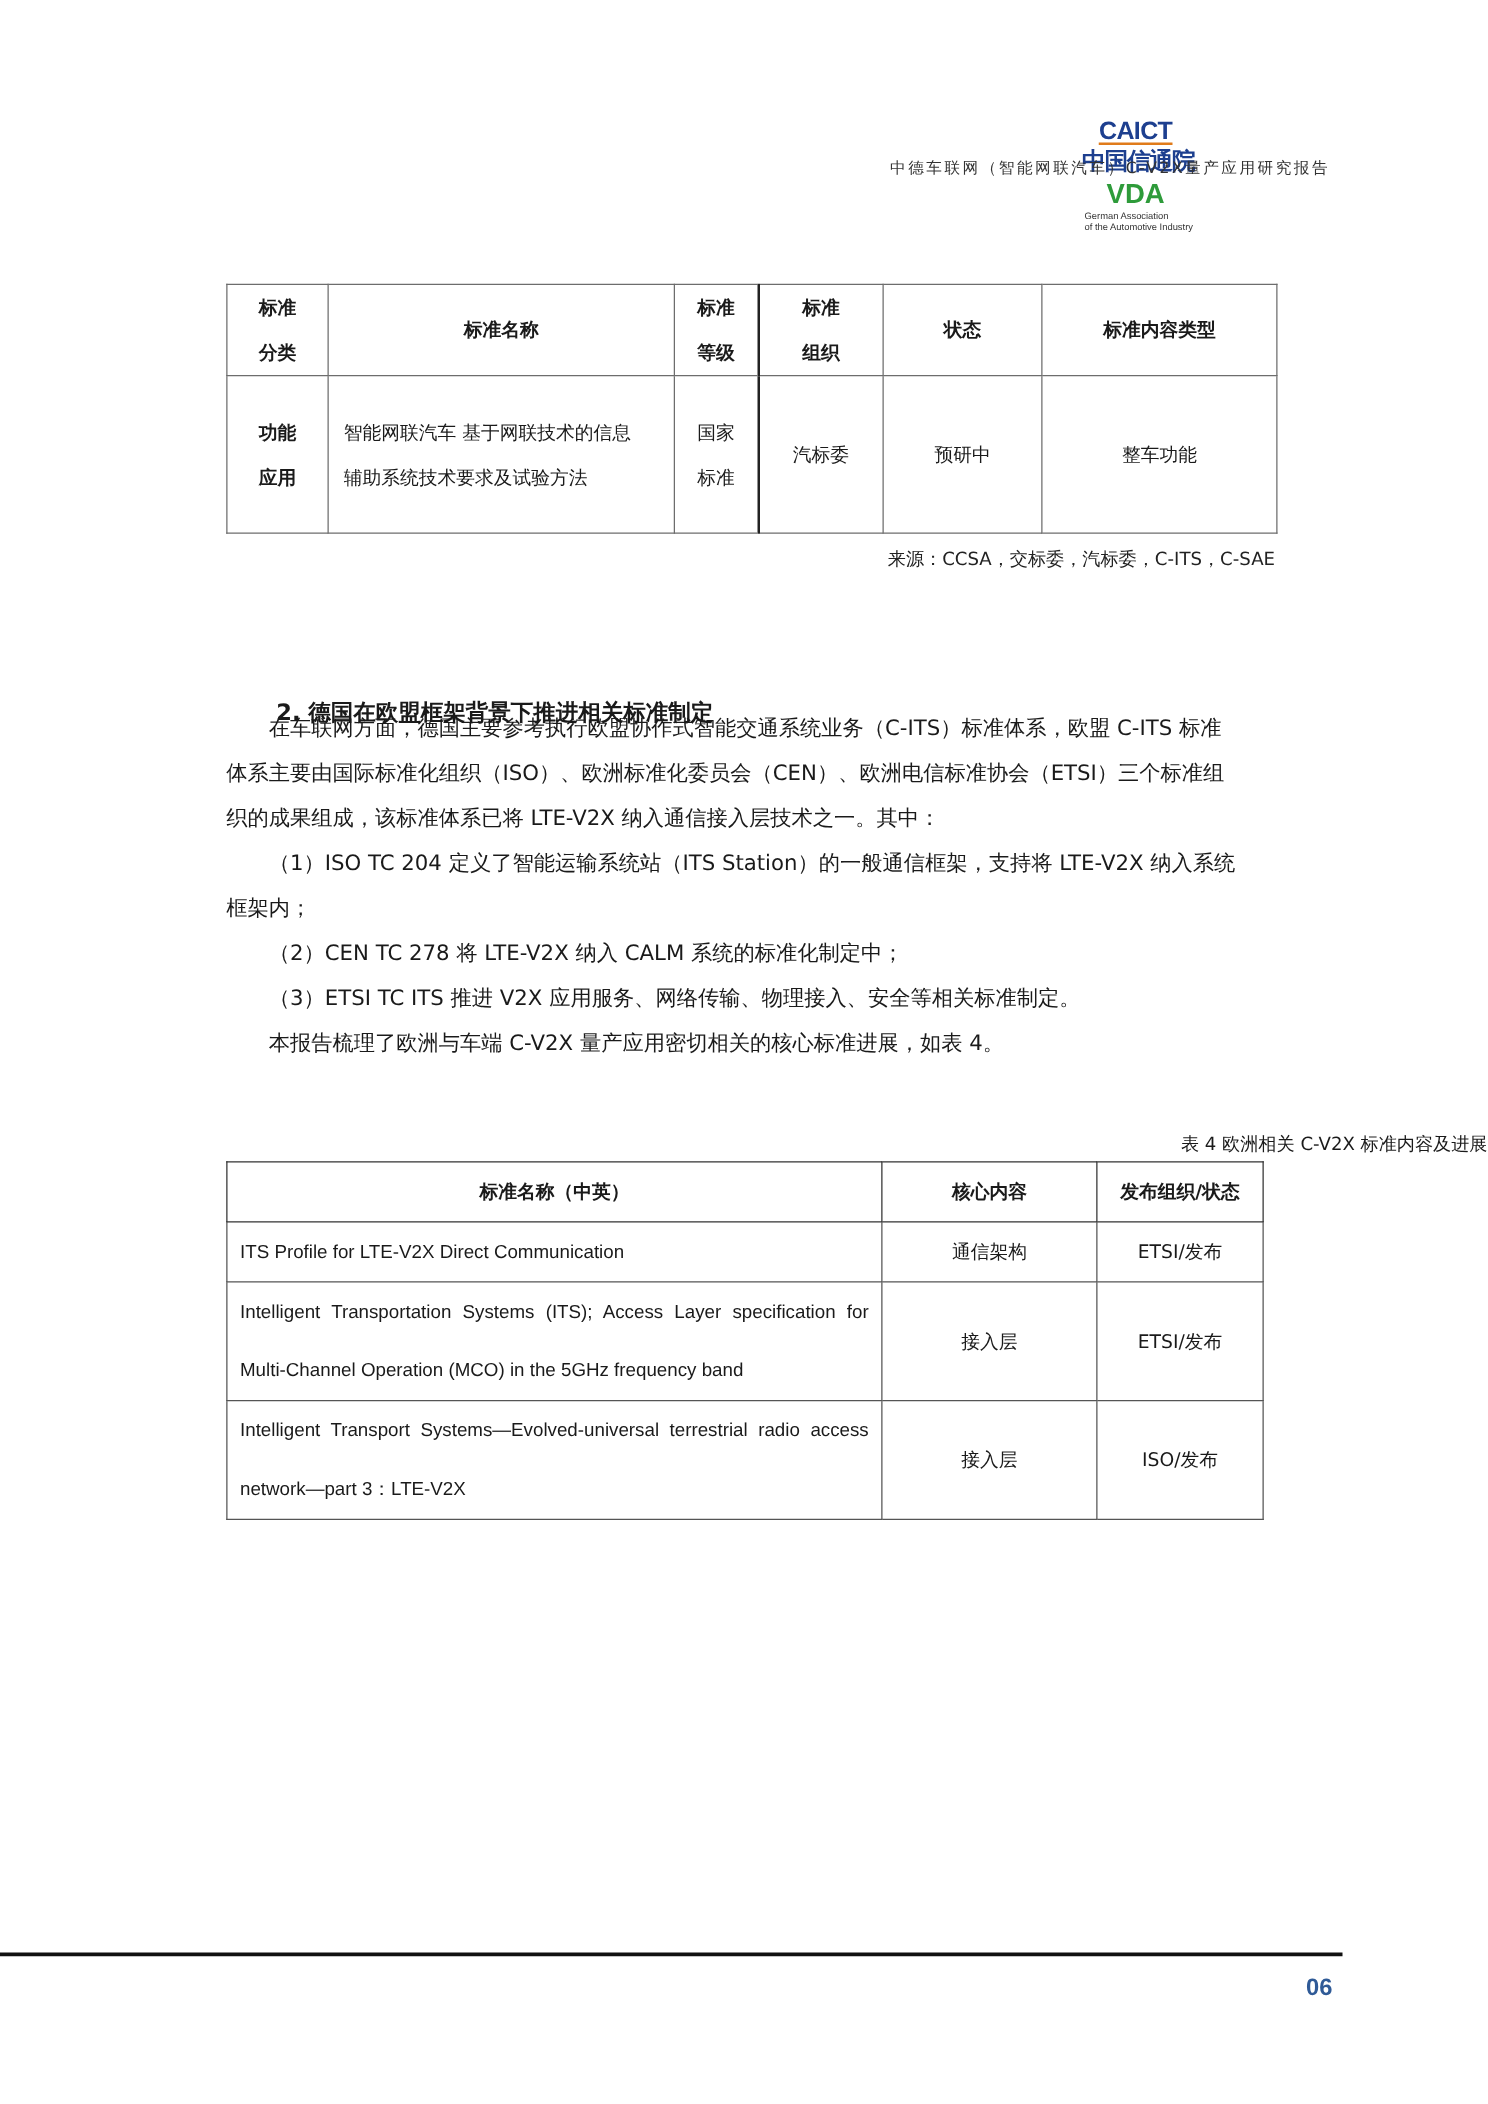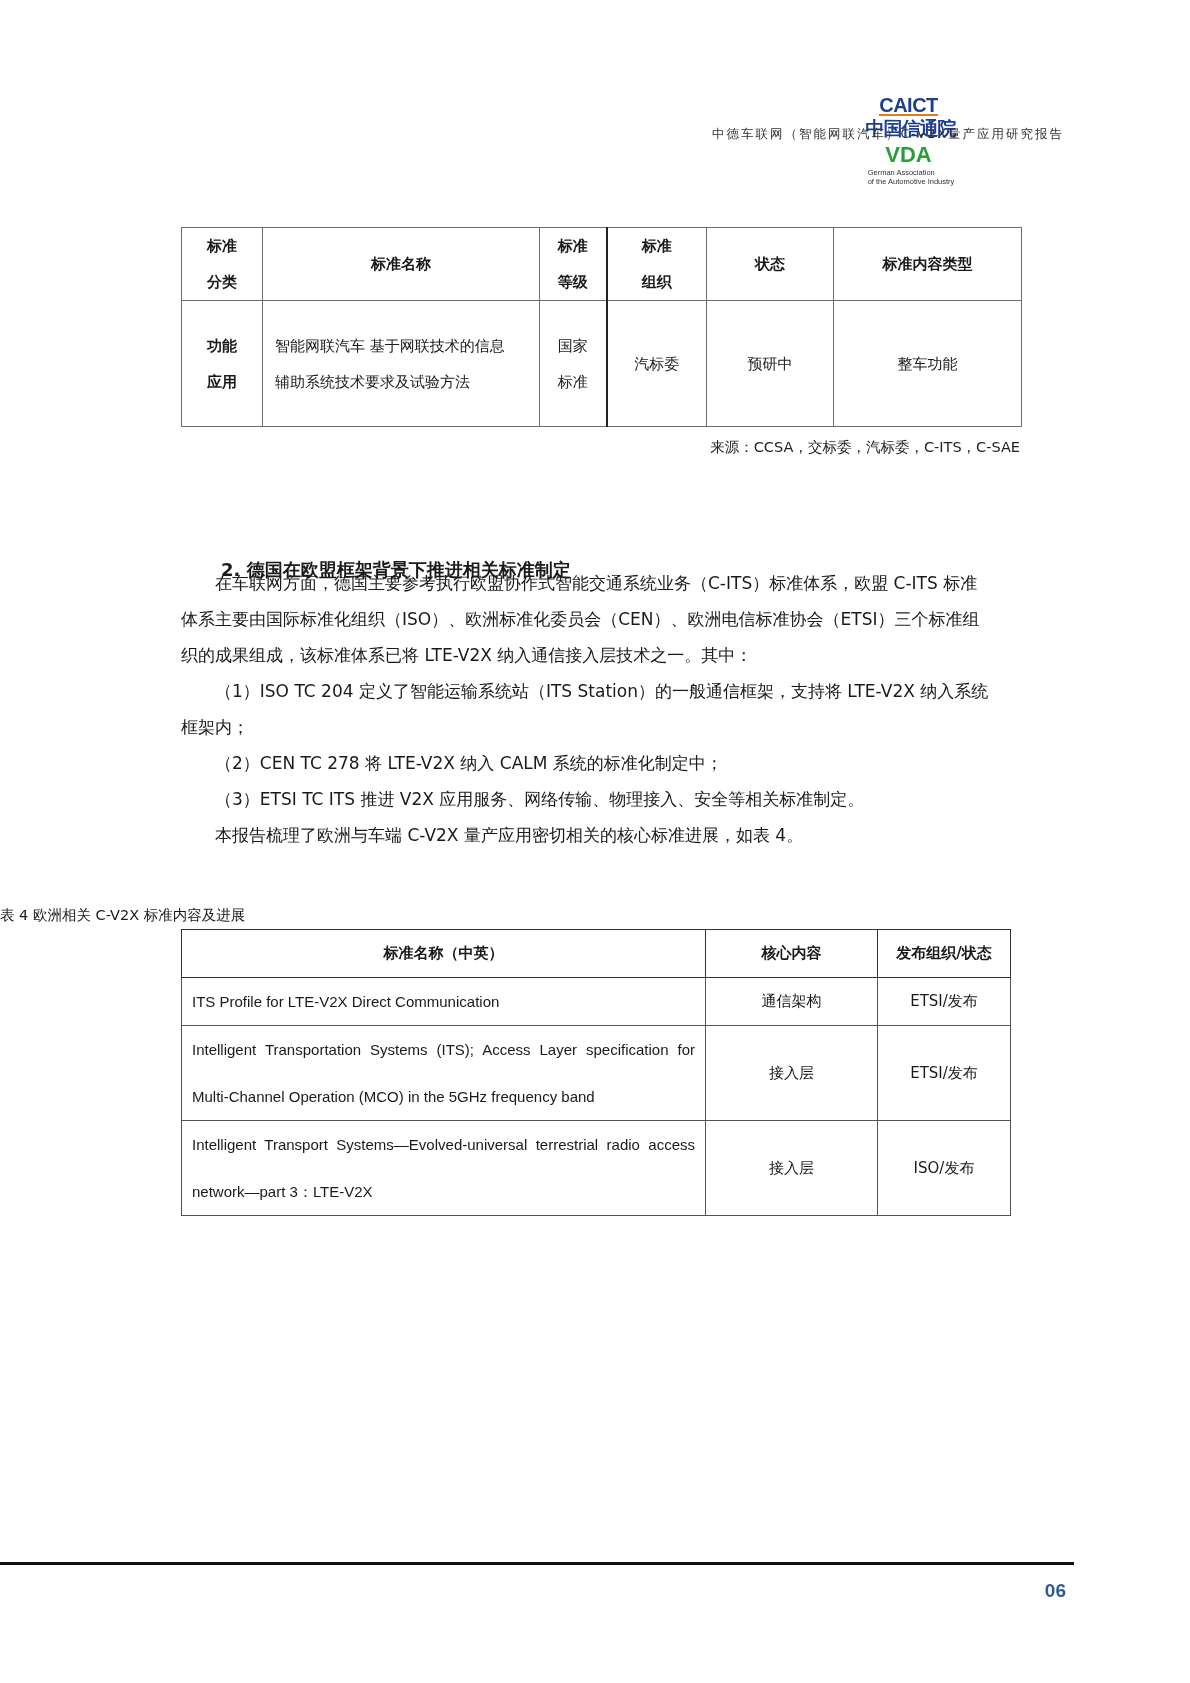--- a/index.html
+++ b/index.html
@@ -20,21 +20,21 @@
   th { font-weight:bold; }
   #t1 { left:181px; top:227px; width:840px;padding-left:33px; }
   #t1 .hdr td { height:72px; line-height:36px; }
   #t1 .row td { height:125px; line-height:36px; }
   #t1 .bold { font-weight:bold; }
   #t1 .name { text-align:left; padding-left:12px; }
   #t1 td.thick { border-left:2.5px solid #222; }
   #source { right:170px; top:438px; font-size:14.5px; color:#222; }
   #heading { left:221px; top:511px; font-size:18px; font-weight:bold;margin-top:47px; }
   .para { position:absolute; left:181px; width:840px; font-size:17px; line-height:36px; white-space:nowrap; }
-  #caption { left:0; width:1190px; text-align:left; top:906px; font-size:14.5px; }
+  #caption { left:0; width:1190px; text-align:right; top:906px; font-size:14.5px; }
   #t4 { left:181px; top:929px; width:829px; }
   #t4 th { height:47px; font-size:15px; border-color:#333; }
   #t4 td { font-size:15px; border-color:#555; }
   #t4 td.en { text-align:justify; text-align-last:left; padding:0 10px; line-height:47px; font-family:"Liberation Sans",sans-serif; }
   #t4 .r1 td { height:47px; }
   #t4 .r2 td, #t4 .r3 td, #t4 .r4 td { height:94px; }
   #t4 .r5 td { height:140px; }
   #footer-line { left:0; top:1562px; width:1074px; height:3px; background:#111; }
   #page-num { right:124px; top:1580px; font-size:19px; font-weight:bold; color:#2f5a97; font-family:"Liberation Sans",sans-serif; }
 </style>

